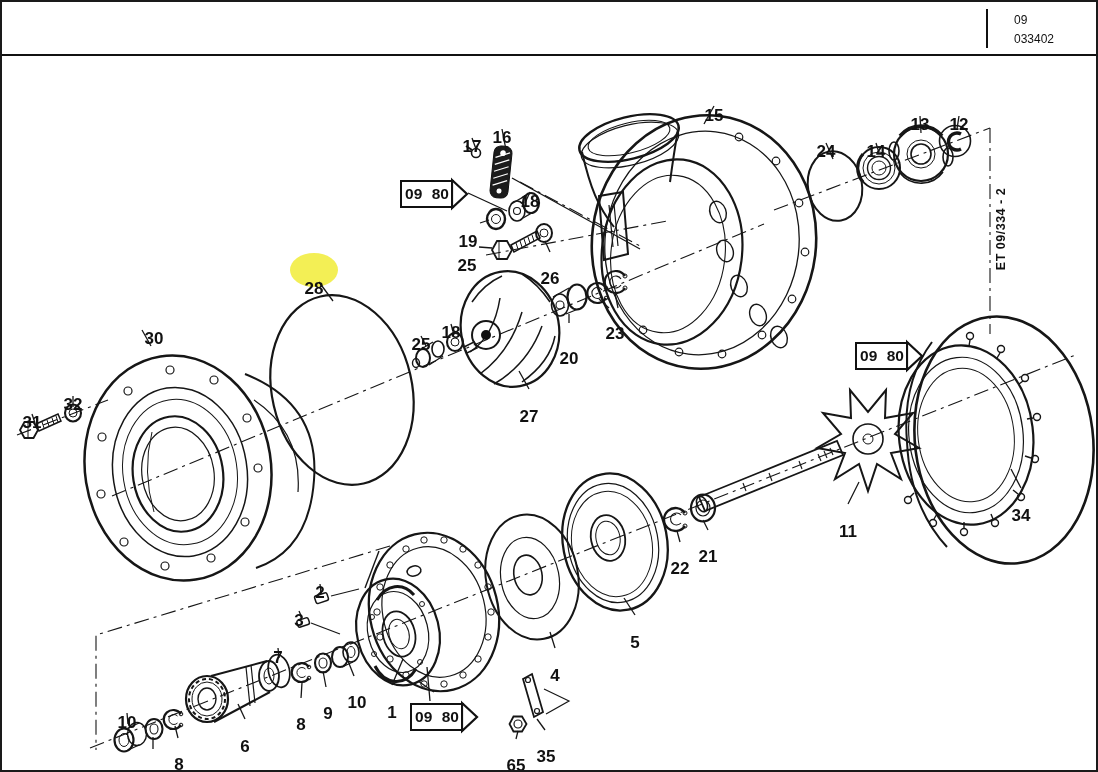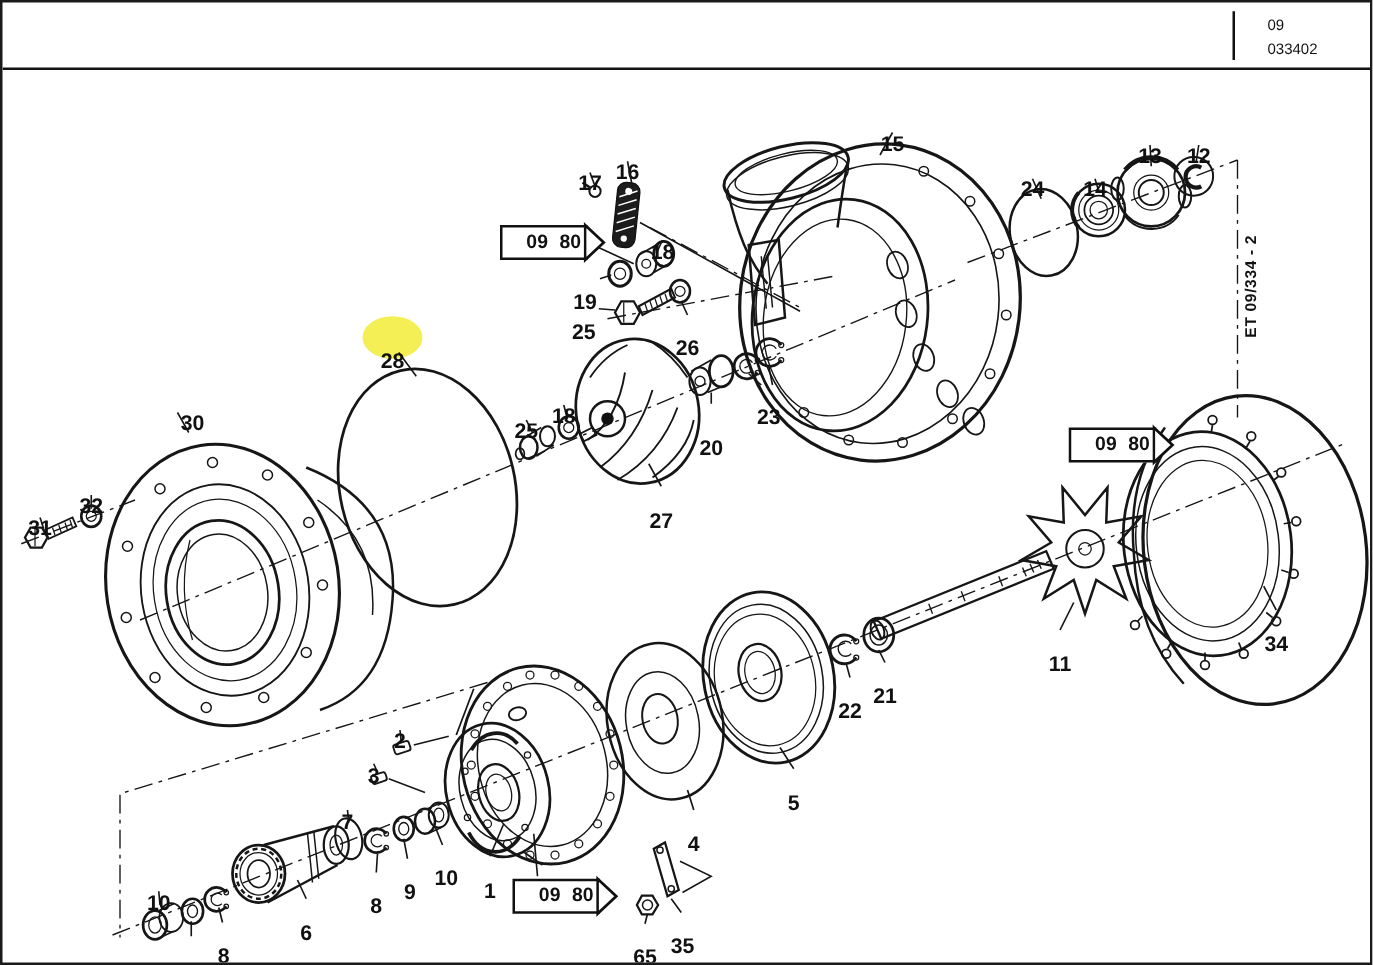--- a/index.html
+++ b/index.html
@@ -16,21 +16,21 @@
   .vdiv{position:absolute;left:984px;top:7px;width:2px;height:39px;background:#111;}
   .docnum{position:absolute;left:1012px;top:9px;font-size:12px;line-height:19px;}
   
   .sideref{position:absolute;left:999px;top:227px;transform:translate(-50%,-50%) rotate(-90deg);
     font-size:12.5px;font-weight:700;white-space:nowrap;letter-spacing:0.5px;}
   
   .plabel{position:absolute;transform:translate(-50%,-50%);font-weight:700;font-size:17px;z-index:5;margin-top:19px;}
   
   .refbox{position:absolute;width:50px;height:24px;border:2.5px solid #111;background:#fff;
     display:flex;align-items:center;justify-content:center;font-weight:700;font-size:15.5px;
-    word-spacing:5px;z-index:5;padding-left:16px;}
+    word-spacing:5px;z-index:5;}
   .refbox svg.ah{position:absolute;right:-17px;top:50%;transform:translateY(-50%);}
   svg.diagram{position:absolute;left:0;top:0;z-index:1;}
   .s{fill:none;stroke:#161616;}
 </style>
 </head>
 <body>
 
 <div class="page">
 
   <div class="vdiv"></div>

